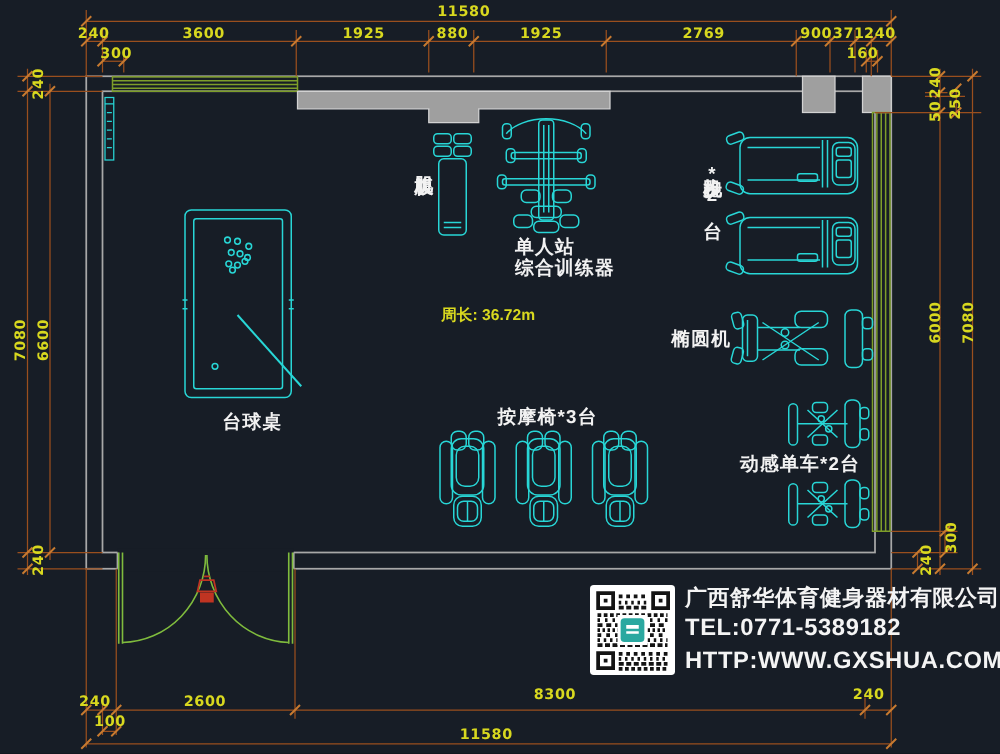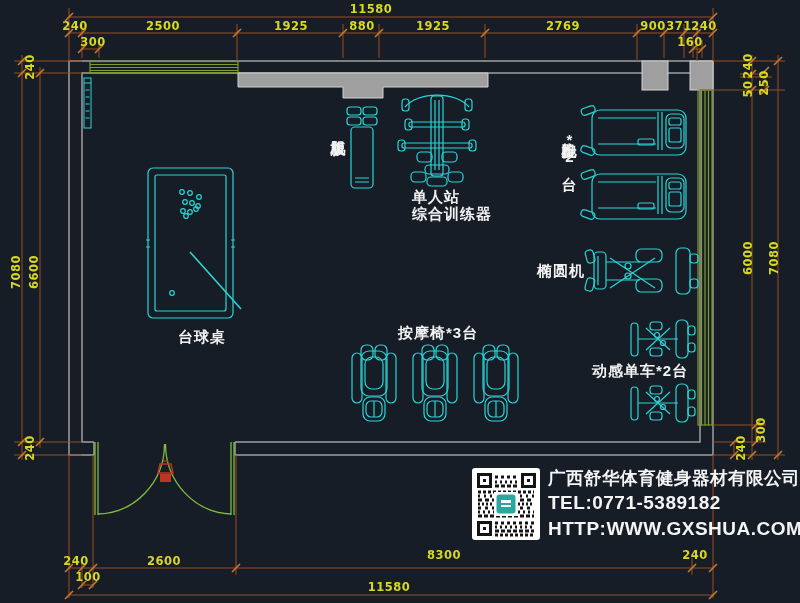--- a/index.html
+++ b/index.html
@@ -323,21 +323,21 @@
       </g>
       <rect x="494" y="492" width="24" height="24" fill="#ffffff"></rect>
       <rect x="496.5" y="494.5" width="19" height="19" rx="3" fill="#2aa8a0"></rect>
       <rect x="501" y="500" width="10" height="3" fill="#ffffff"></rect>
       <rect x="501" y="505" width="10" height="2" fill="#ffffff"></rect>
     </g>
   </svg>
 
   <span class="dimtext" style="left:371px;top:9px">11580</span>
   <span class="dimtext" style="left:75px;top:26px">240</span>
-  <span class="dimtext" style="left:163px;top:26px">2500</span>
+  <span class="dimtext" style="left:163px;top:26px">3600</span>
   <span class="dimtext" style="left:291px;top:26px">1925</span>
   <span class="dimtext" style="left:362px;top:26px">880</span>
   <span class="dimtext" style="left:433px;top:26px">1925</span>
   <span class="dimtext" style="left:563px;top:26px">2769</span>
   <span class="dimtext" style="left:653px;top:26px">900</span>
   <span class="dimtext" style="left:679px;top:26px">371</span>
   <span class="dimtext" style="left:704px;top:26px">240</span>
   <span class="dimtext" style="left:93px;top:42px">300</span>
   <span class="dimtext" style="left:690px;top:42px">160</span>
 
@@ -364,20 +364,21 @@
   <span class="eqlabel v" style="left:330px;top:129px">腹肌板</span>
   <span class="eqlabel" style="left:412px;top:188px">单人站</span>
   <span class="eqlabel" style="left:412px;top:205px">综合训练器</span>
   <span class="eqlabel v" style="left:561px;top:131px">跑步机*2台</span>
   <span class="eqlabel" style="left:537px;top:262px">椭圆机</span>
   <span class="eqlabel" style="left:178px;top:328px">台球桌</span>
   <span class="eqlabel" style="left:398px;top:324px">按摩椅*3台</span>
   <span class="eqlabel" style="left:592px;top:362px">动感单车*2台</span>
 
   <div class="summary">
+    <div>周长: 36.72m</div>
   </div>
 
   <div class="company">
     <div class="l1">广西舒华体育健身器材有限公司</div>
     <div class="l2">TEL:0771-5389182</div>
     <div class="l3">HTTP:WWW.GXSHUA.COM</div>
   </div>
 
 </div>
 

